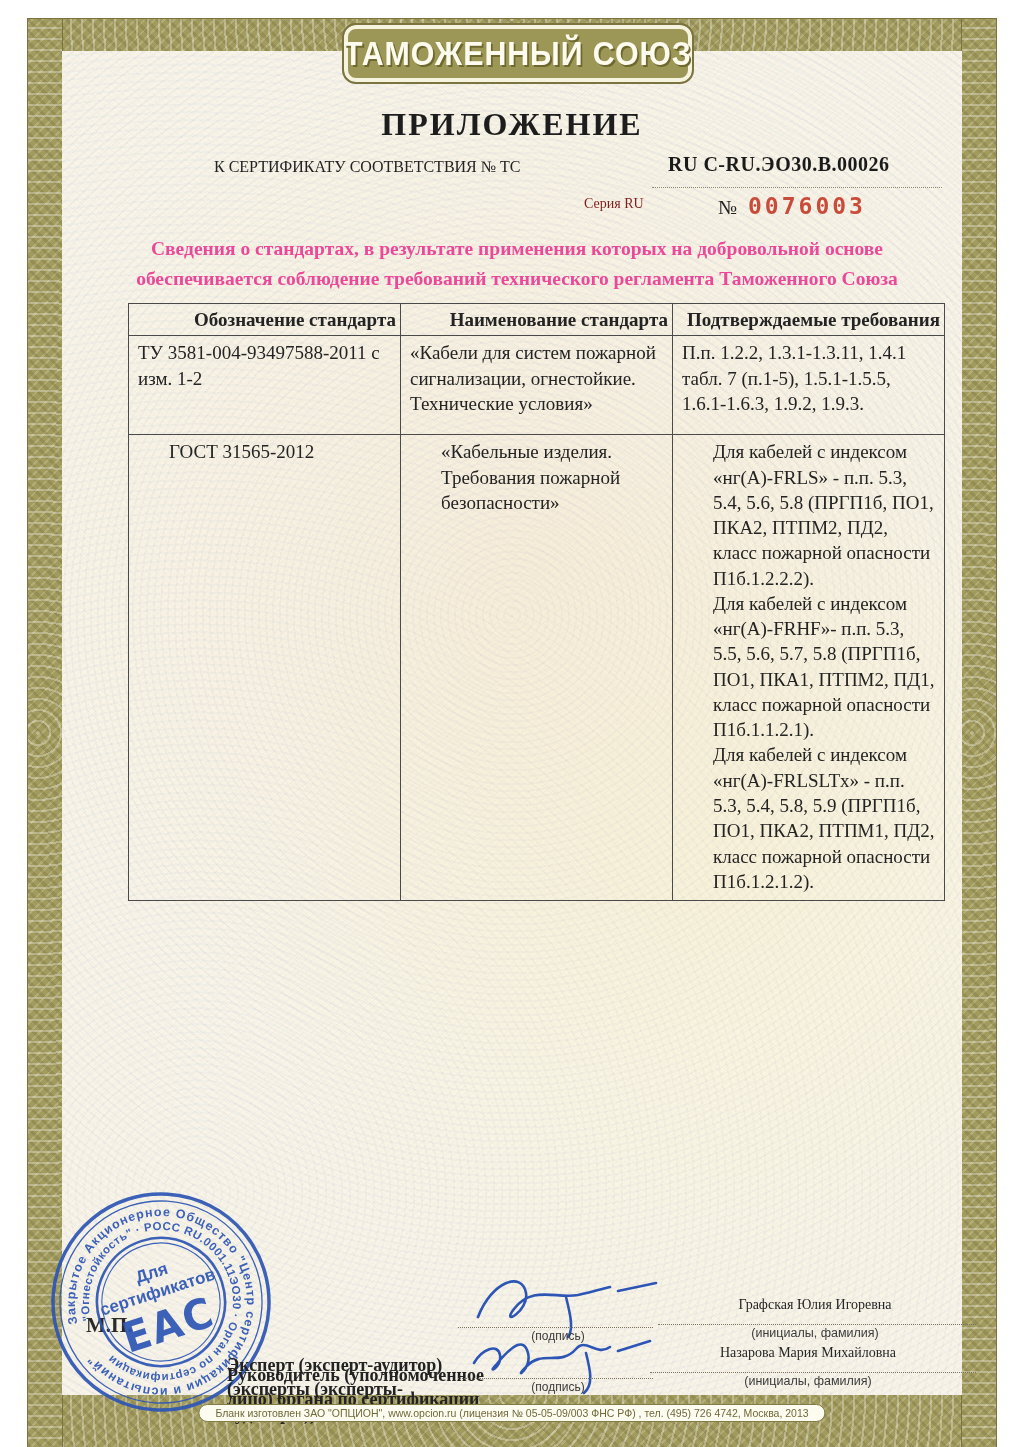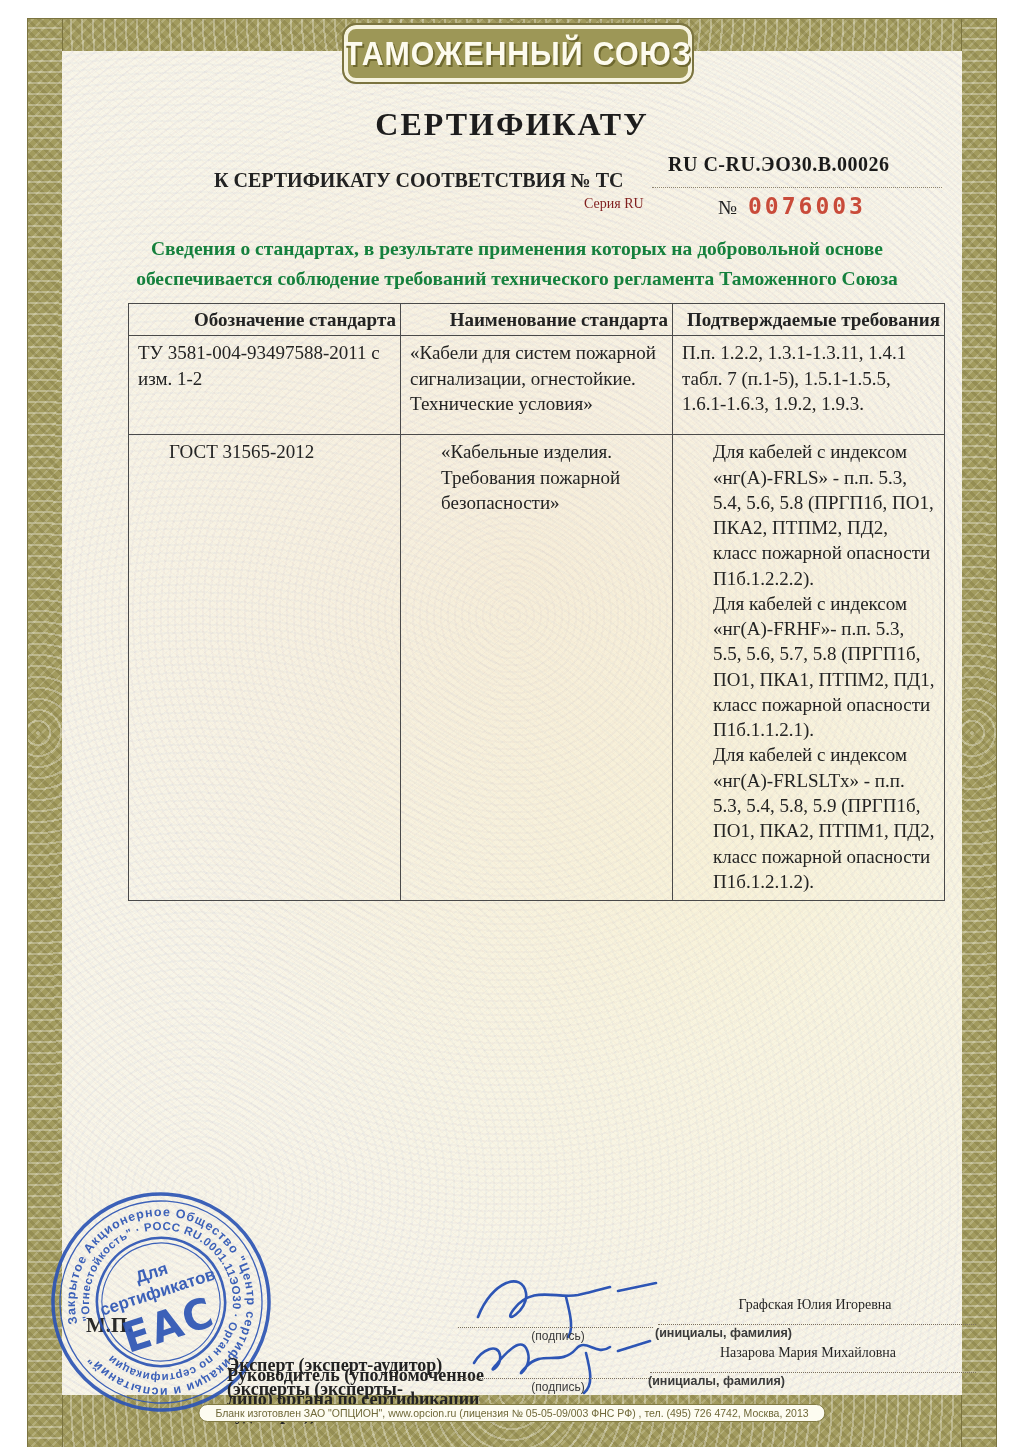--- a/index.html
+++ b/index.html
@@ -48,30 +48,30 @@
   .banner span{
     font-family:"Liberation Sans",sans-serif;
     font-weight:bold;font-size:33px;letter-spacing:1px;
     color:#fdfbee;text-shadow:2px 2px 0 #6e682f;
     transform:scaleX(.92);white-space:nowrap;
   }
 
   
   .title{left:0;top:99px;width:1024px;text-align:center;
     font-size:32px;font-weight:bold;letter-spacing:2px;color:#1d1d1d;}
-  .subtitle{left:214px;top:162px;font-size:20px;font-weight:bold;color:#222;white-space:nowrap;}
+  .subtitle{left:214px;top:151px;font-size:16px;font-weight:normal;color:#222;white-space:nowrap;}
   .certnum{left:668px;top:146px;font-size:20px;font-weight:bold;color:#1a1a1a;white-space:nowrap;letter-spacing:.5px;}
   .certline{left:652px;top:180px;width:290px;border-bottom:1px dotted #8f8570;height:0;}
   .series{left:584px;top:189px;font-size:14px;color:#7f1d1d;}
   .numsign{left:718px;top:189px;font-size:20px;color:#222;}
   .serial{left:748px;top:186px;font-family:"DejaVu Sans Mono",monospace;
     font-size:23px;font-weight:bold;letter-spacing:3px;color:#c94b3a;}
 
   .intro{left:97px;top:227px;width:840px;text-align:center;
-    font-size:19.5px;font-weight:bold;color:#15803d;line-height:1.55;}
+    font-size:19.5px;font-weight:bold;color:#ec4899;line-height:1.55;}
 
   
   table.std{left:128px;top:296px;width:817px;border-collapse:collapse;table-layout:fixed;
     font-size:19px;color:#232323;}
   table.std th, table.std td{border:1.6px solid #4a4a4a;padding:4px 9px 6px 9px;vertical-align:top;line-height:1.33;}
   table.std th{font-weight:bold;text-align:right;padding:3px 4px;}
   td.c1{width:269px;}
   td.c2{width:218px;}
   td.c3{width:330px;}
   .req-p{margin:0;}
@@ -94,21 +94,21 @@
   .cap2{left:478px;top:1373px;width:160px;}
   .scribble{pointer-events:none;}
   .scr1{left:470px;top:1262px;}
   .scr2{left:468px;top:1316px;}
 
   .fio{width:320px;text-align:center;font-size:14px;color:#262626;white-space:nowrap;}
   .fio1{left:655px;top:1290px;}
   .fio2{left:648px;top:1338px;}
   .fioline1{left:658px;top:1317px;width:318px;}
   .fioline2{left:650px;top:1365px;width:326px;}
-  .fiocap{font-family:"Liberation Sans",sans-serif;font-size:12.5px;color:#3a3a3a;width:320px;font-weight:bold;}
+  .fiocap{font-family:"Liberation Sans",sans-serif;font-size:12.5px;color:#3a3a3a;text-align:center;width:320px;}
   .fiocap1{left:655px;top:1319px;}
   .fiocap2{left:648px;top:1367px;}
 
   
   .footer-pill{
     left:50%;top:1397px;transform:translateX(-50%);
     background:#fdfcf1;border:1.5px solid #837c44;border-radius:11px;
     padding:2px 16px;white-space:nowrap;
     font-family:"Liberation Sans",sans-serif;font-size:10.5px;color:#6f6838;
   }
@@ -122,21 +122,21 @@
   <div class="abs band band-h" style="left:28px;top:1388px;width:968px;height:52px;"></div>
   <div class="abs band" style="left:28px;top:12px;width:34px;height:1428px;"></div>
   <div class="abs band" style="left:962px;top:12px;width:34px;height:1428px;"></div>
 
   <div class="abs paper" style="left:62px;top:44px;width:900px;height:1344px;"></div>
 
   <div class="abs banner">
     <span>ТАМОЖЕННЫЙ СОЮЗ</span>
   </div>
 
-  <div class="abs title">СЕРТИФИКАТУ</div>
+  <div class="abs title">ПРИЛОЖЕНИЕ</div>
   <div class="abs subtitle">К СЕРТИФИКАТУ СООТВЕТСТВИЯ  № ТС</div>
   <div class="abs certnum">RU C-RU.ЭО30.В.00026</div>
   <div class="abs certline"></div>
   <div class="abs series">Серия RU</div>
   <div class="abs numsign">№</div>
   <div class="abs serial">0076003</div>
 
   <div class="abs intro">Сведения о стандартах, в результате применения которых на добровольной основе обеспечивается соблюдение требований технического регламента Таможенного Союза</div>
 
   <table class="std abs">

